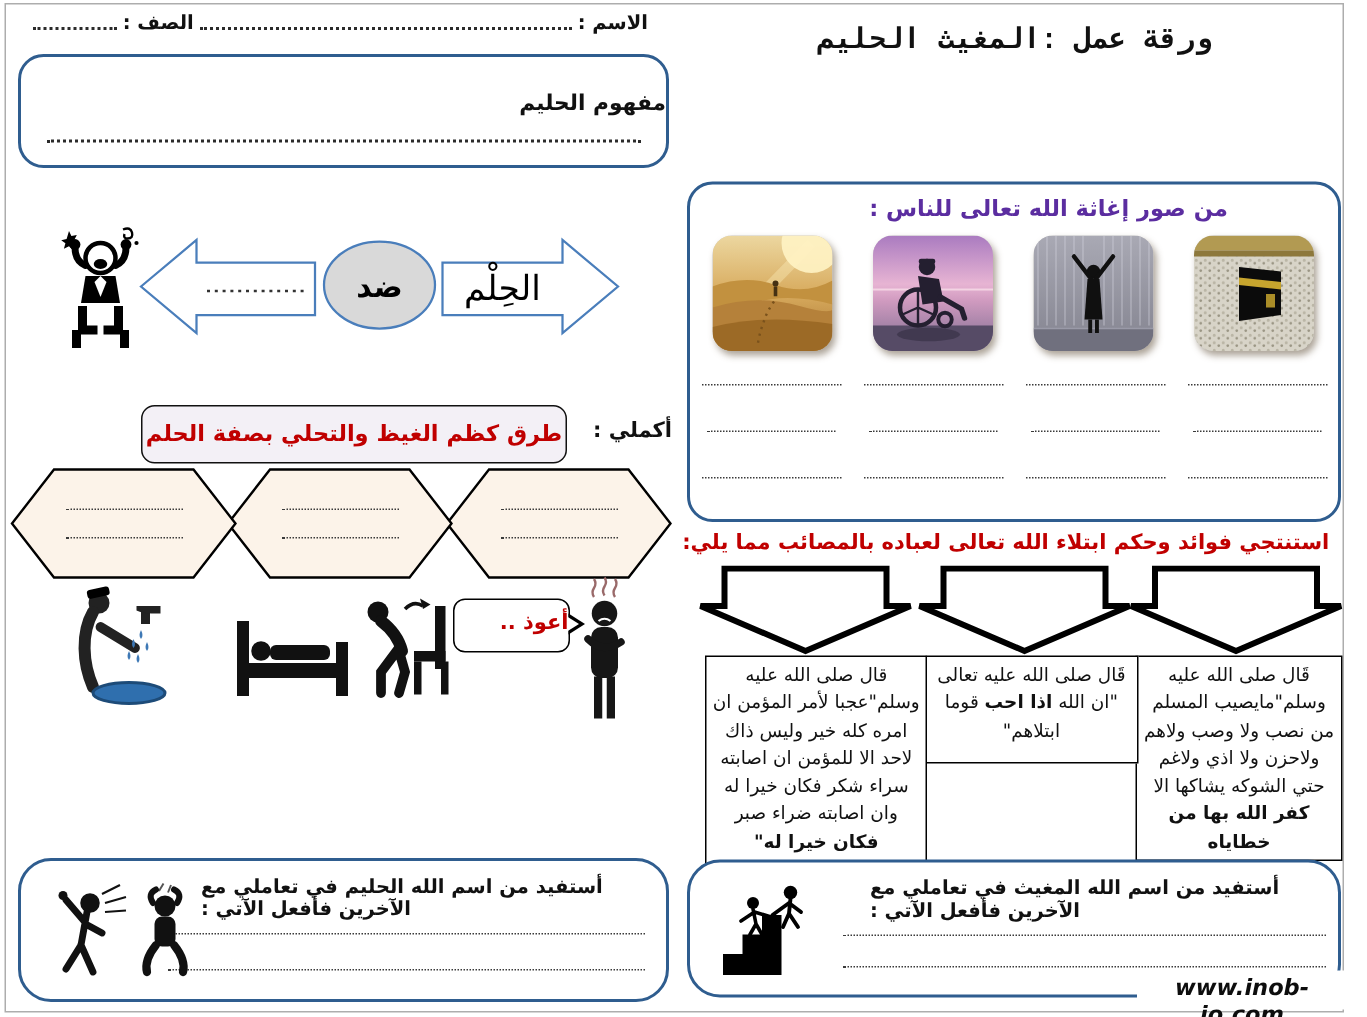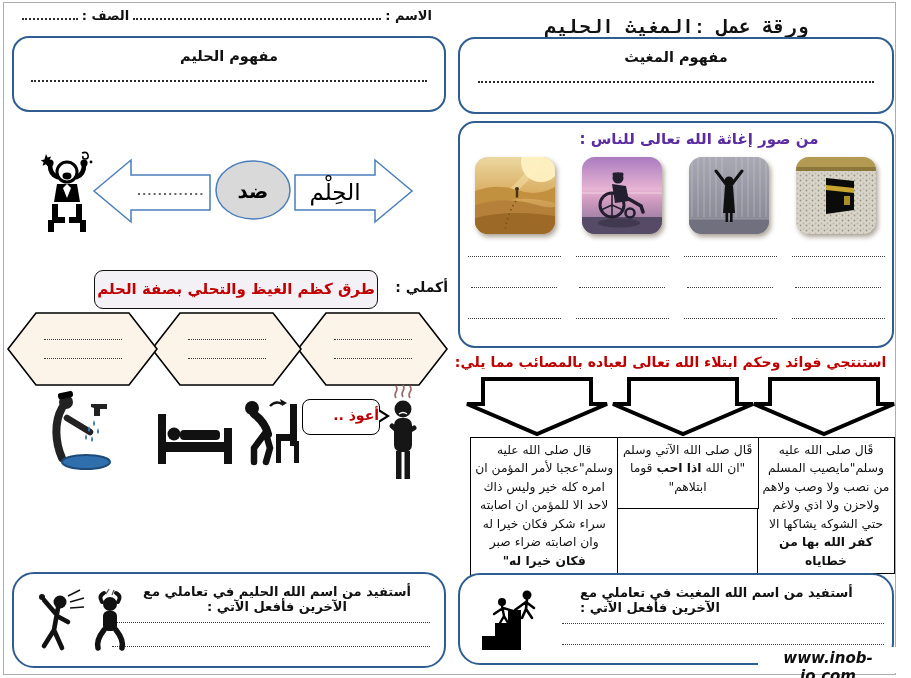--- a/index.html
+++ b/index.html
@@ -5,21 +5,21 @@
   html,body{margin:0;padding:0;background:#ffffff;}
   body{width:911px;height:678px;font-family:"DejaVu Sans",sans-serif;color:#111;}
   .page{position:relative;width:911px;height:678px;background:#fff;overflow:hidden;}
   .page-frame{position:absolute;left:3px;top:2px;width:893px;height:673px;border:1px solid #adadad;box-sizing:border-box;}
   .abs{position:absolute;}
   .rtl{direction:rtl;unicode-bidi:embed;}
   
   .bluebox{position:absolute;border:2.5px solid #2f5d8f;border-radius:17px;background:#fff;box-sizing:border-box;}
   .dot{border-bottom:2px dotted #2b2b2b;height:0;}
   .dot-thin{border-bottom:1.8px dotted #3a3a3a;height:0;}
-  .concept-title{font-size:14.5px;font-weight:bold;text-align:center;margin-top:10px;}
+  .concept-title{font-size:14.5px;font-weight:bold;text-align:right;margin-top:23px;}
   
   .photo{width:80px;height:77px;border-radius:13px;overflow:hidden;filter:drop-shadow(2px 3px 2.5px rgba(70,50,25,.45));background:#ccc;}
   .photo svg{display:block;width:100%;height:100%;}
   
   .hadith-row{position:absolute;left:459px;top:437px;width:436px;display:flex;direction:rtl;align-items:flex-start;}
   .hbox{border:1.6px solid #000;background:#fff;font-size:12.3px;line-height:1.5;text-align:center;padding:3px 2px;box-sizing:border-box;}
   .hbox b{font-weight:bold;}
   
   .chevron{position:absolute;width:152px;height:76px;top:311px;}
   .chevron svg{position:absolute;left:0;top:0;}
@@ -47,24 +47,20 @@
 
   <div class="abs title-main" style="left:458px;top:15px;width:437px;font-family:Liberation Mono, monospace;">ورقة عمل :المغيث الحليم</div>
 
   <div class="abs rtl" style="left:18px;top:8px;width:414px;display:flex;align-items:flex-end;gap:4px;font-size:13px;font-weight:bold;">
     <span>الاسم :</span>
     <span class="dot" style="width:248px;margin-bottom:3px;"></span>
     <span>الصف :</span>
     <span class="dot" style="width:56px;margin-bottom:3px;"></span>
   </div>
 
-  <div class="bluebox" style="left:458px;top:37px;width:436px;height:77px;">
-    <div class="concept-title">مفهوم المغيث</div>
-    <div class="dot" style="width:396px;margin:16px auto 0;"></div>
-  </div>
 
   <div class="bluebox" style="left:458px;top:121px;width:436px;height:227px;">
     <div class="purple-title" style="margin-top:7px;padding-left:46px;">من صور إغاثة الله تعالى للناس :</div>
     <div style="display:flex;direction:rtl;justify-content:space-between;padding:0 16px 0 15px;margin-top:9px;">
 
       <div class="photo">
         <svg viewBox="0 0 80 77">
           <defs>
             <pattern id="p-crowd" width="6" height="5" patternUnits="userSpaceOnUse">
               <circle cx="1.5" cy="1.5" r="1" fill="#b9b4a4"></circle>
@@ -190,21 +186,21 @@
       <polygon points="170,2 278,2 278,27 294,27 224,57 154,27 170,27"></polygon>
       <polygon points="311,2 419,2 419,27 435,27 365,57 295,27 311,27"></polygon>
     </g>
   </svg>
 
   <div class="hadith-row">
     <div class="hbox" style="width:138px;min-height:118px;">
       <span>قَال صلى الله عليه وسلم"مايصيب المسلم من نصب ولا وصب ولاهم ولاحزن ولا اذي ولاغم حتي الشوكه يشاكها الا </span><b>كفر الله بها من خطاياه</b><span></span>
     </div>
     <div class="hbox" style="width:142px;min-height:72px;margin-right:-1.6px;">
-      <span>قَال صلى الله الآتي وسلم "ان الله </span><b>اذا احب</b><span> قوما ابتلاهم"</span>
+      <span>قَال صلى الله عليه تعالى "ان الله </span><b>اذا احب</b><span> قوما ابتلاهم"</span>
     </div>
     <div class="hbox" style="width:148px;min-height:144px;margin-right:-1.6px;">
       <span>قال صلى الله عليه وسلم"عجبا لأمر المؤمن ان امره كله خير وليس ذاك لاحد الا للمؤمن ان اصابته سراء شكر فكان خيرا له وان اصابته ضراء صبر </span><b>فكان خيرا له"</b><span></span>
     </div>
   </div>
 
   <div class="bluebox" style="left:458px;top:573px;width:436px;height:92px;border-radius:22px;">
     <div class="benefit-text rtl" style="margin:10px 24px 0 120px;text-align:left;">أستفيد من اسم الله المغيث في تعاملي مع الآخرين فأفعل الآتي :</div>
     <div class="dot-thin abs" style="right:8px;top:48px;width:322px;"></div>
     <div class="dot-thin abs" style="right:8px;top:69px;width:322px;"></div>
@@ -323,21 +319,21 @@
     </g>
     <circle cx="25" cy="25" r="8.5" fill="#161616"></circle>
     <path d="M21,30 q4,-3 8,0" stroke="#fff" stroke-width="1.4" fill="none"></path>
     <rect x="16" y="34" width="18" height="34" rx="7" fill="#161616"></rect>
     <path d="M14,42 q10,10 22,2" fill="none" stroke="#161616" stroke-width="5" stroke-linecap="round"></path>
     <rect x="18" y="67" width="5.5" height="28" fill="#161616"></rect>
     <rect x="26.5" y="67" width="5.5" height="28" fill="#161616"></rect>
   </svg>
 
   <div class="bluebox" style="left:12px;top:572px;width:434px;height:96px;border-radius:22px;">
-    <div class="benefit-text rtl" style="margin:10px 24px 0 120px;text-align:center;">أستفيد من اسم الله الحليم في تعاملي مع الآخرين فأفعل الآتي :</div>
+    <div class="benefit-text rtl" style="margin:10px 24px 0 120px;text-align:left;">أستفيد من اسم الله الحليم في تعاملي مع الآخرين فأفعل الآتي :</div>
     <div class="dot-thin abs" style="right:14px;top:48px;width:318px;"></div>
     <div class="dot-thin abs" style="right:14px;top:72px;width:318px;"></div>
     <svg class="abs" style="left:20px;top:14px;" width="106" height="72" viewBox="0 0 106 72">
       <g stroke="#111" stroke-width="1.4">
         <line x1="34" y1="8" x2="46" y2="2"></line>
           <line x1="36" y1="14" x2="50" y2="10"></line>
           <line x1="36" y1="20" x2="50" y2="19"></line>
       </g>
       <circle cx="26" cy="14" r="6.5" fill="#111"></circle>
       <path d="M24,20 L20,42 M22,26 L10,12 M23,28 L34,34 M20,42 L10,58 M20,42 L28,60" fill="none" stroke="#111" stroke-width="4.6" stroke-linecap="round"></path>

